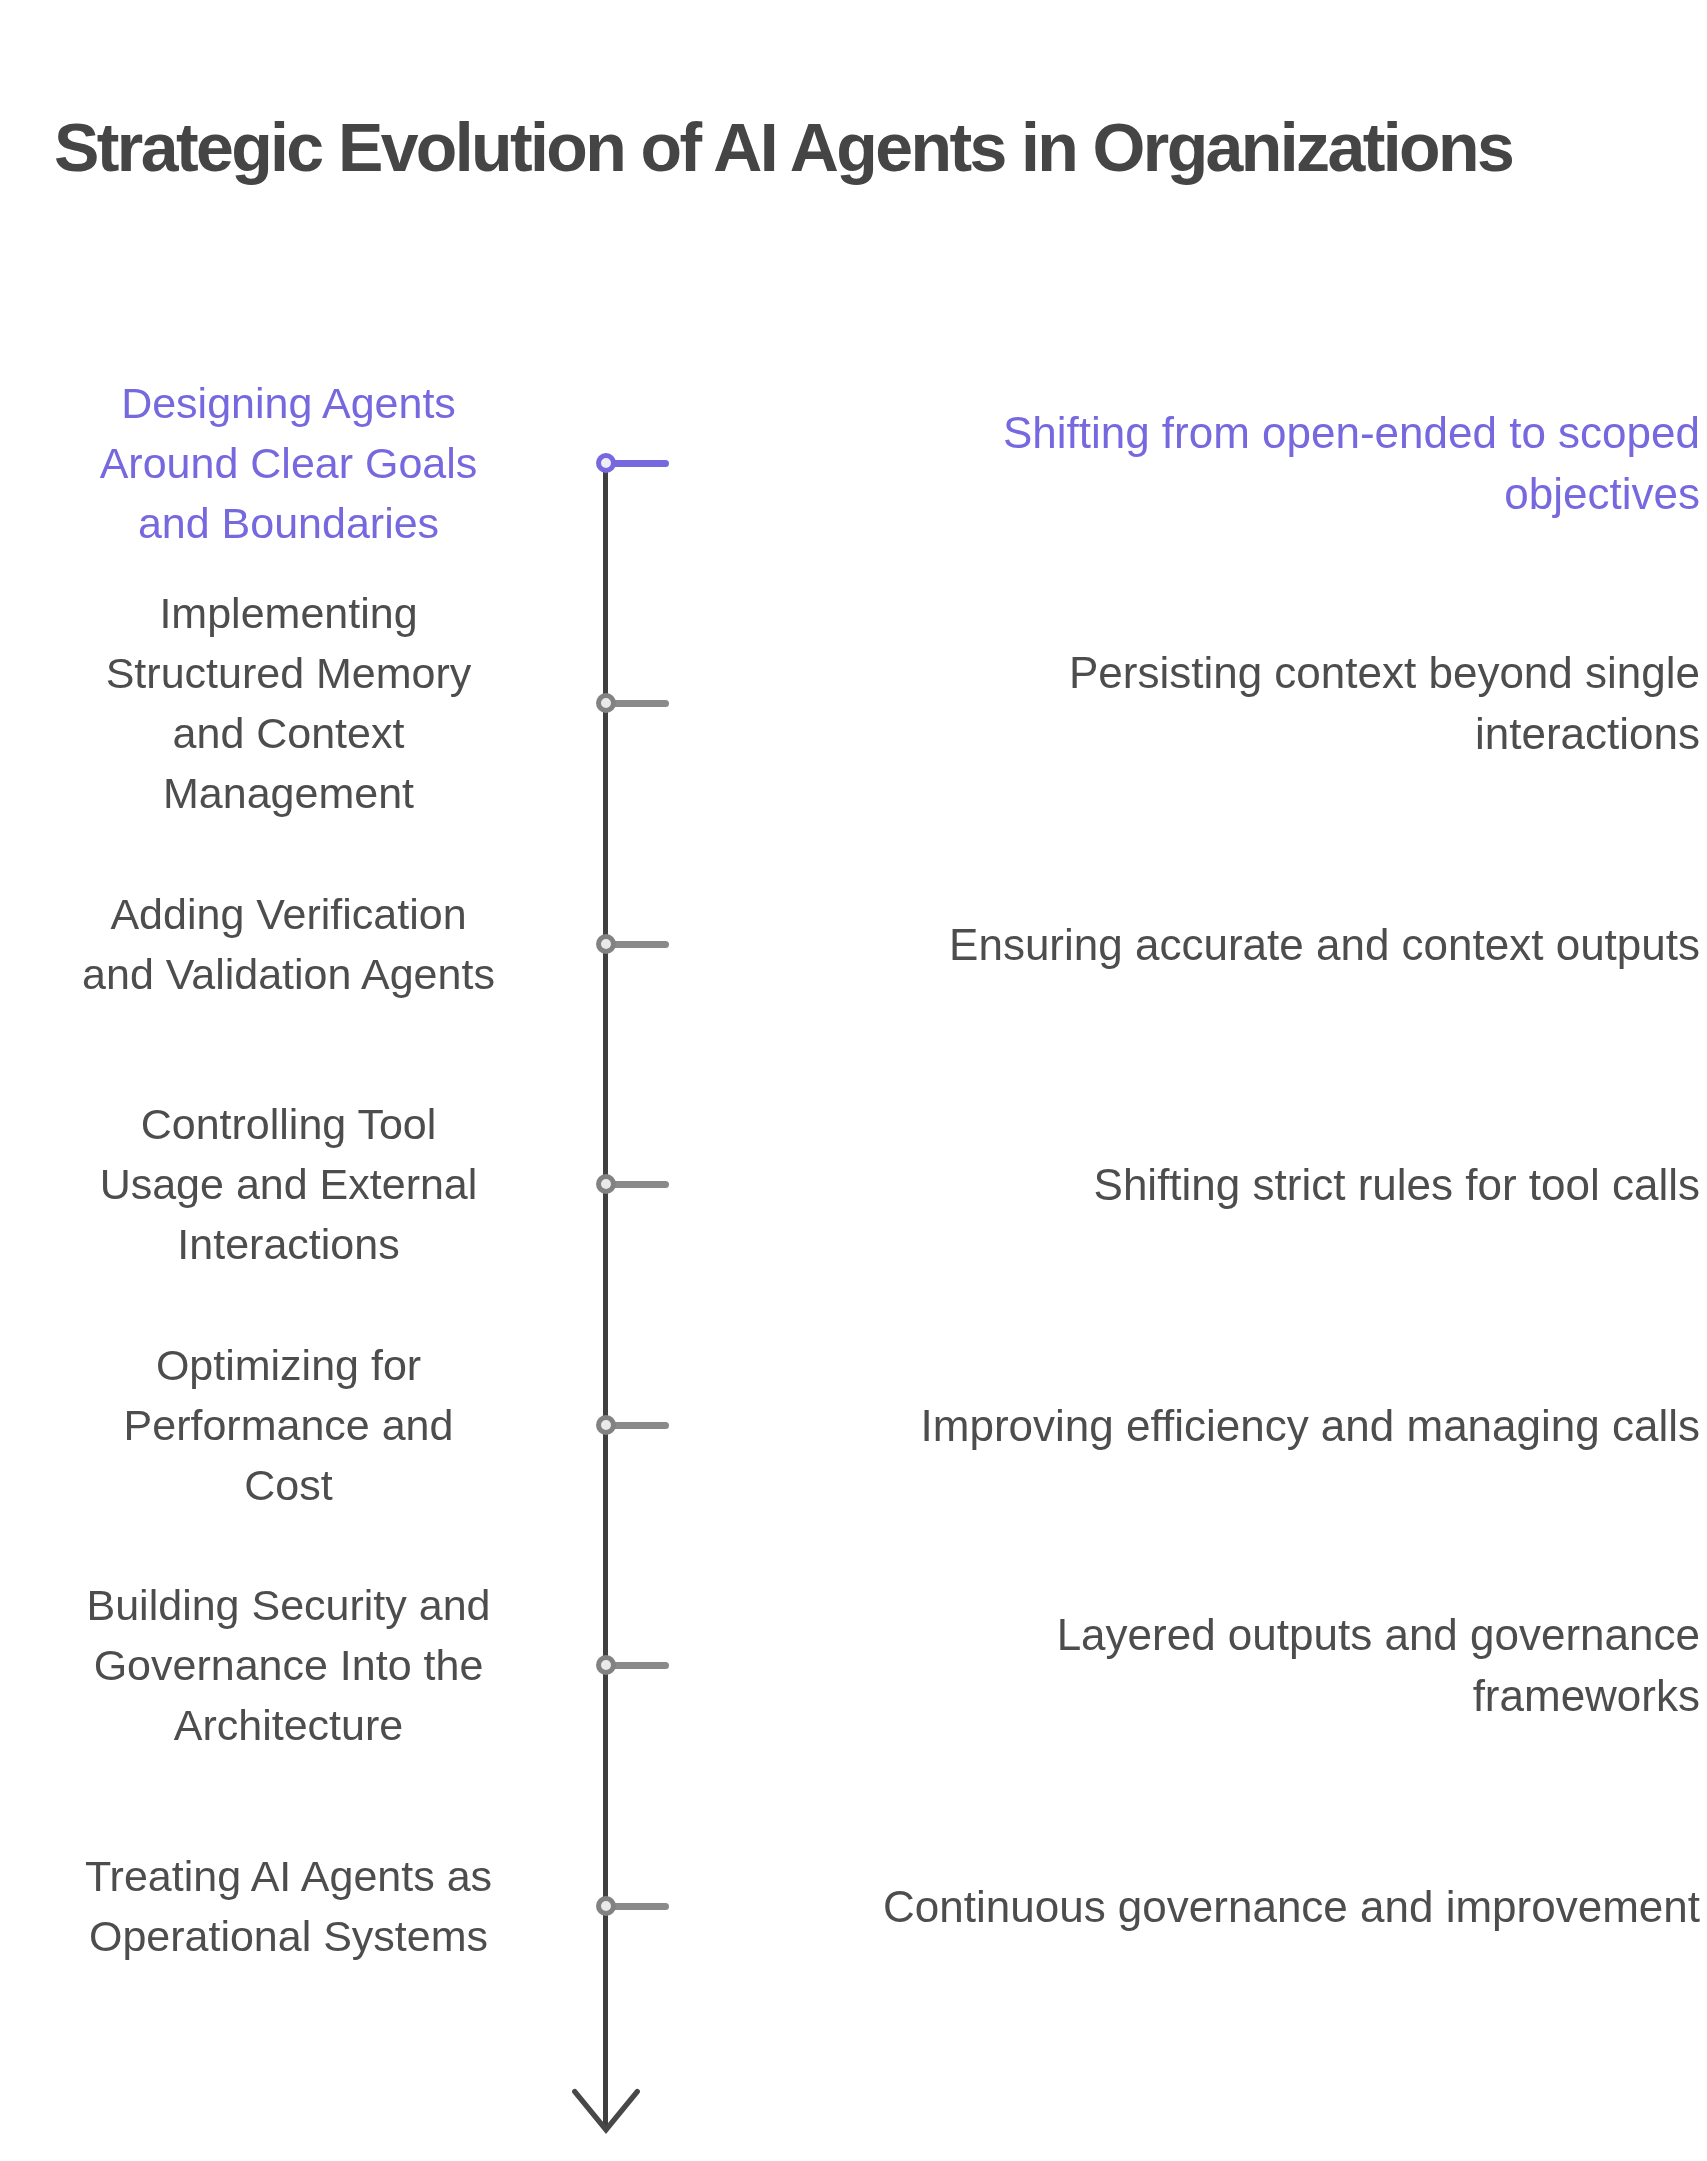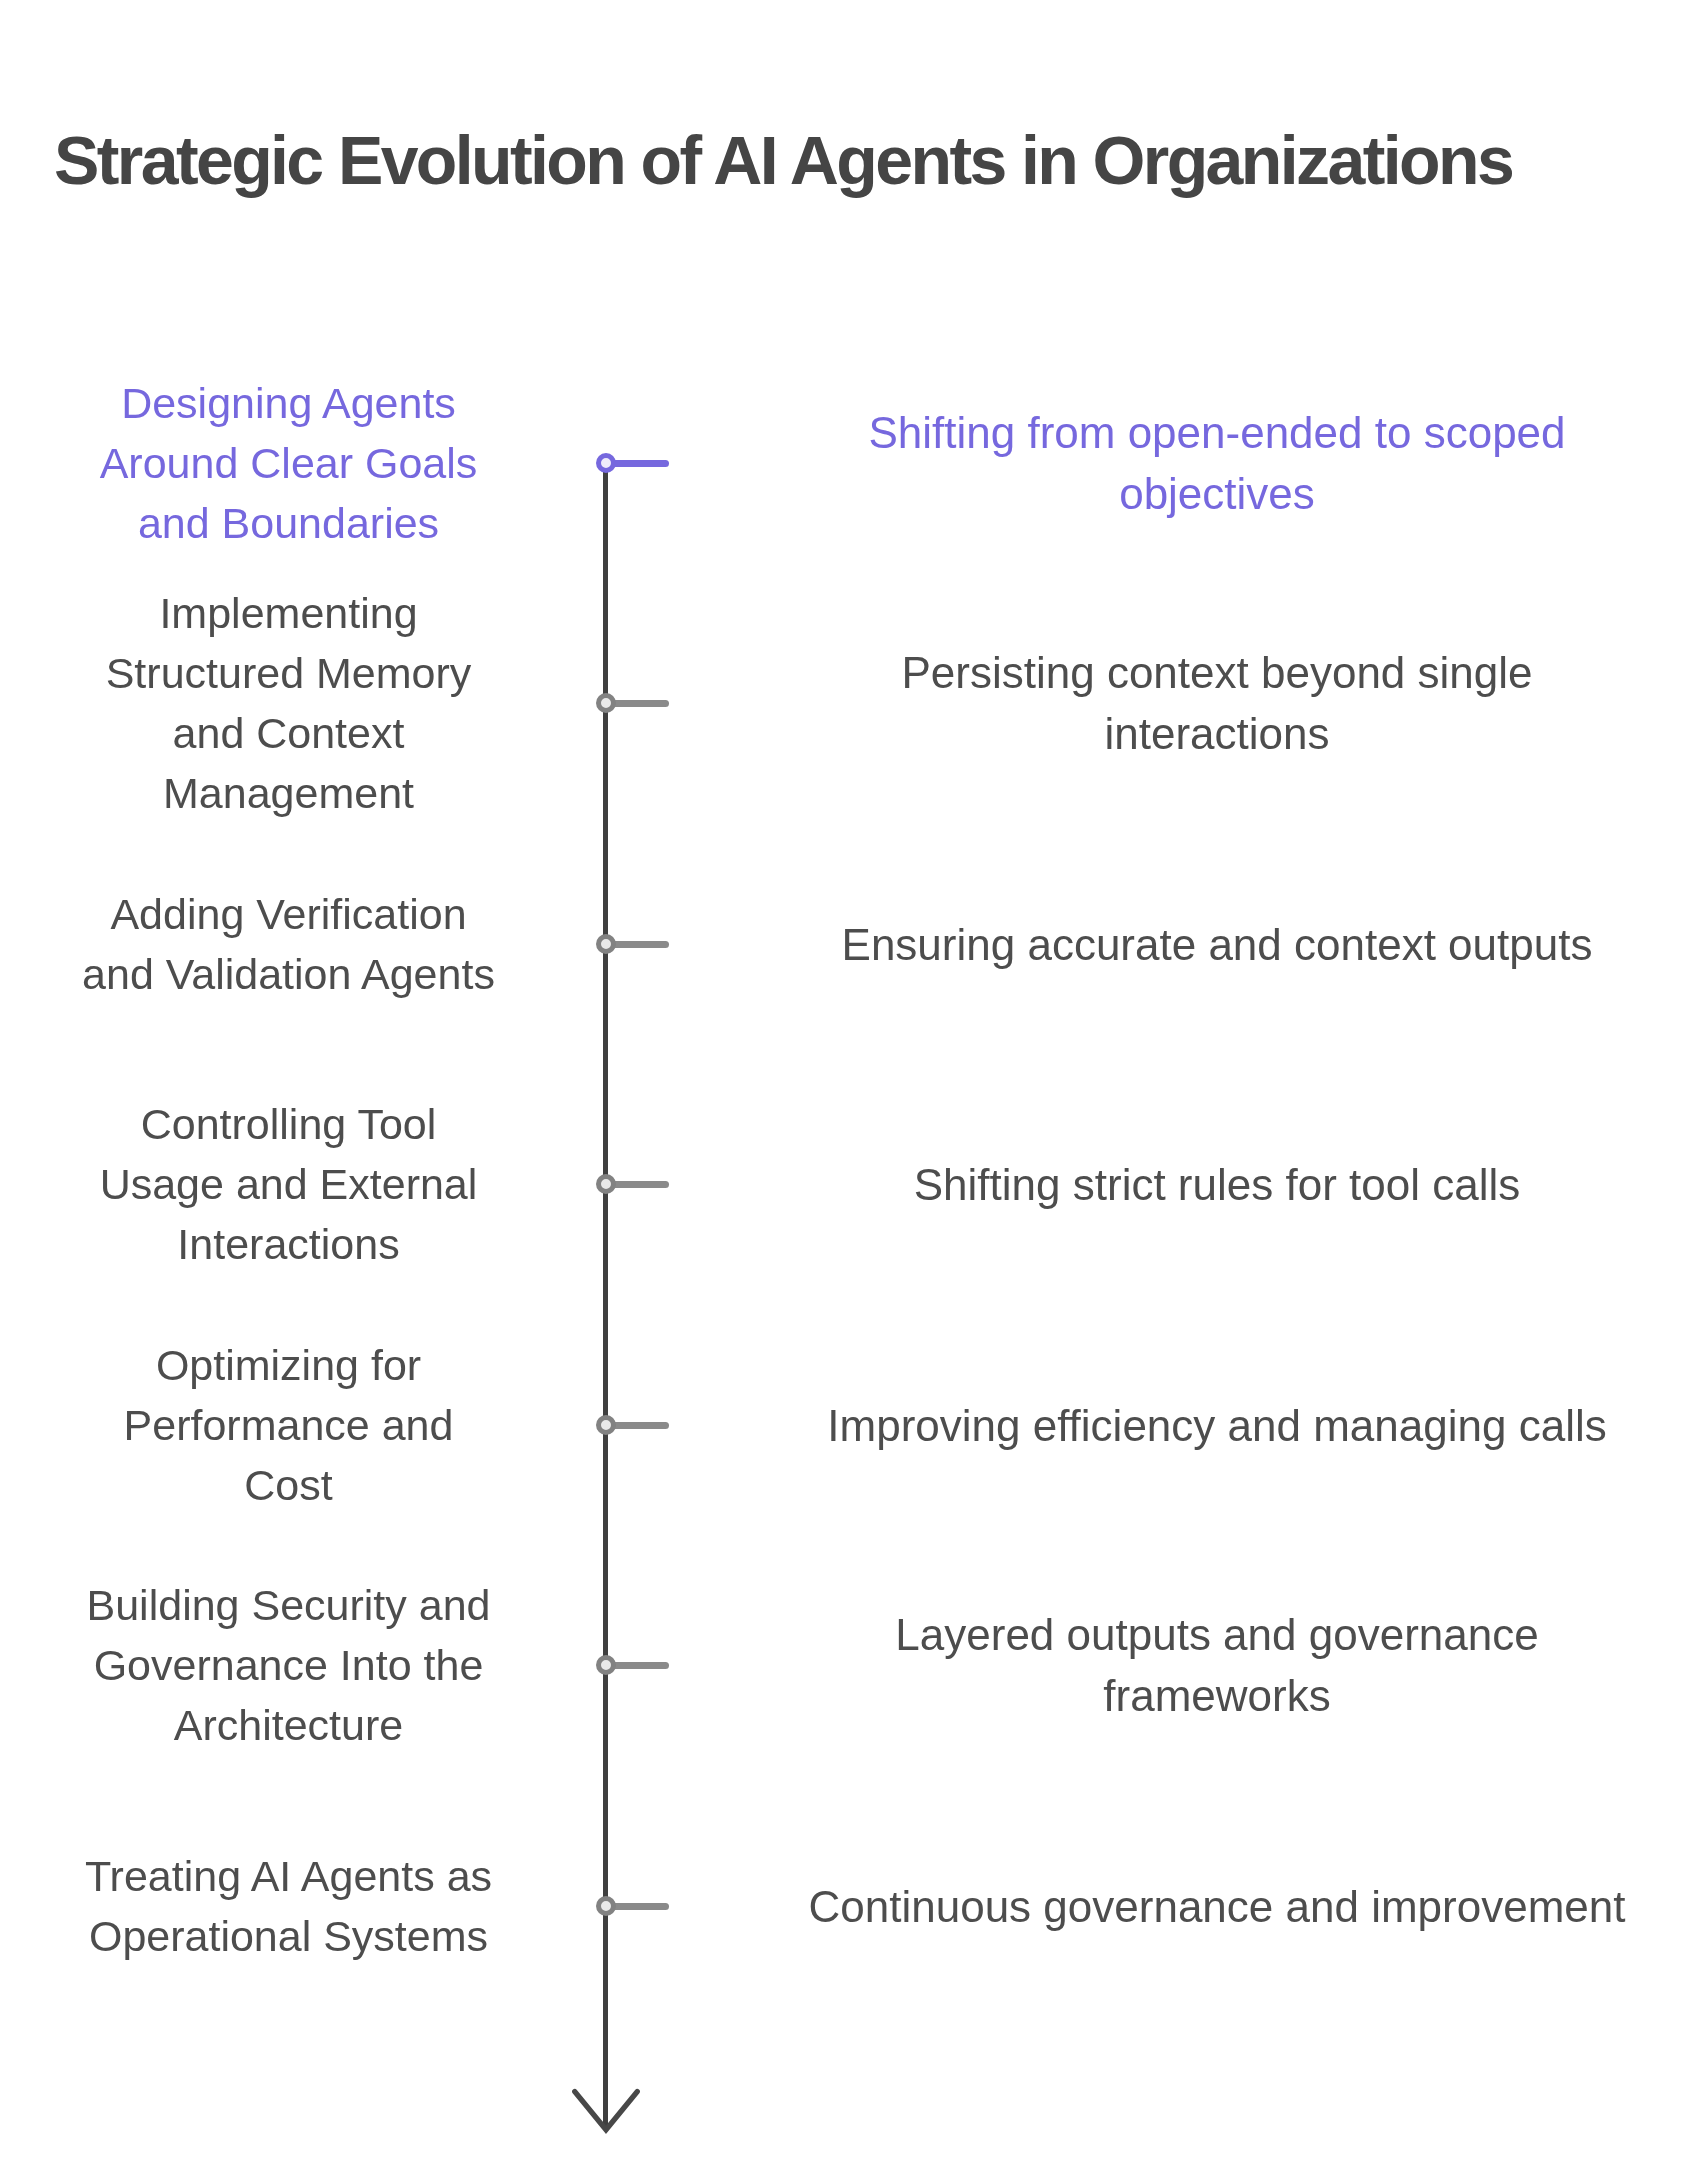--- a/index.html
+++ b/index.html
@@ -11,21 +11,21 @@
     position: relative;
     width: 1707px;
     height: 2161px;
     background: #ffffff;
     overflow: hidden;
     font-family: "Liberation Sans", "DejaVu Sans", sans-serif;
   }
   .page-title {
     position: absolute;
     left: 54px;
-    top: 118px;
+    top: 105px;
     margin: 0;
     width: 1633px;
     font-size: 68px;
     line-height: 1.25;
     font-weight: 700;
     letter-spacing: -2.6px;
     color: #454545;
     white-space: nowrap;
   }
   .vline {
@@ -59,21 +59,21 @@
     line-height: 60px;
     color: #4d4d4d;
     white-space: pre-line;
   }
   .desc {
     position: absolute;
     left: 734px;
     top: 0;
     transform: translateY(-50%);
     width: 966px;
-    text-align: center;
+    text-align: right;
     font-size: 44px;
     line-height: 61px;
     color: #4d4d4d;
     white-space: pre-line;
   }
   .tick {
     position: absolute;
     left: 611px;
     top: -2.6px;
     width: 58px;

